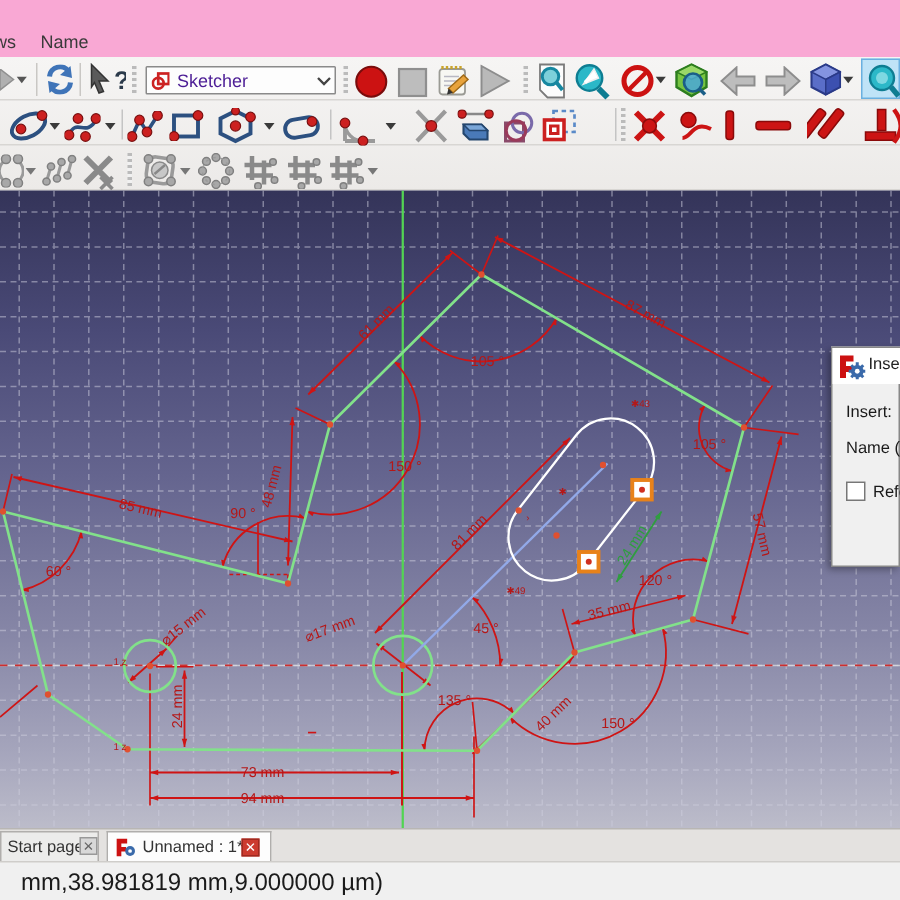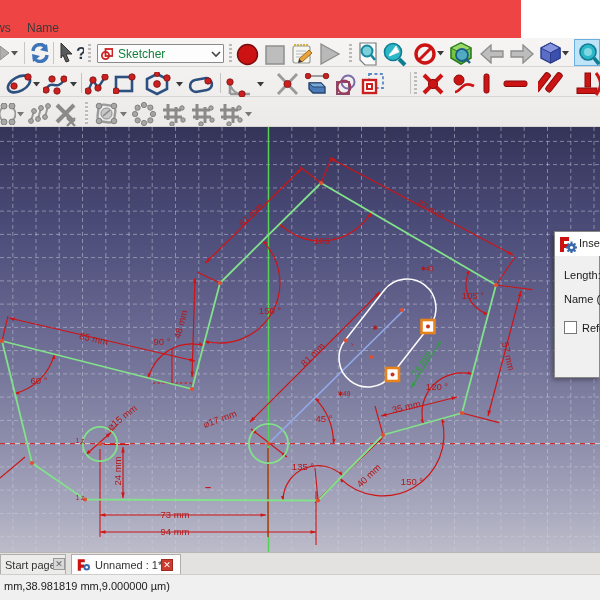--- a/index.html
+++ b/index.html
@@ -1,27 +1,27 @@
 <!DOCTYPE html>
 <html><head><meta charset="utf-8"><style>
 *{margin:0;padding:0;box-sizing:border-box}
 html,body{width:600px;height:600px;overflow:hidden;font-family:"Liberation Sans",sans-serif;background:#fff}
-#menubar{position:absolute;left:0;top:0;width:521px;height:38px;background:#ef4444}
+#menubar{position:absolute;left:0;top:0;width:600px;height:38px;background:#f9a8d4}
 #menubar span{position:absolute;top:21px;font-size:12px;color:#3a3a3a}
 #toolbars{position:absolute;left:0;top:38px;width:600px;height:89px;background:linear-gradient(#f6f5f4,#eceae8)}
 .trow{position:absolute;left:0;width:600px;border-bottom:1px solid #d8d6d3}
 #viewport{position:absolute;left:0;top:127px;width:600px;height:425px;background:linear-gradient(#343459 0%,#4a4a77 22%,#65658f 45%,#8787a7 70%,#a5a5bc 88%,#bcbcca 100%)}
 #dialog{position:absolute;left:554px;top:231px;width:46px;height:147px;background:#f0f0f0;border:1px solid #888;box-shadow:-2px 2px 5px rgba(0,0,0,0.35)}
 #dlgtitle{position:absolute;left:0;top:0;width:45px;height:24px;background:#fff;overflow:hidden}
 #dlgtitle .t{position:absolute;left:24px;top:5px;font-size:11px;color:#222;white-space:nowrap}
 .dlab{position:absolute;font-size:11px;color:#1a1a1a;white-space:nowrap}
 #tabbar{position:absolute;left:0;top:552px;width:600px;height:22px;background:#e4e2e0;border-top:1px solid #b8b6b4}
 .tab{position:absolute;top:1px;height:21px;font-size:11px;color:#333}
 #statusbar{position:absolute;left:0;top:574px;width:600px;height:26px;background:#f0f0f0;border-top:1px solid #cfcdca}
-#statusbar .s{position:absolute;left:4px;top:5px;font-size:11px;color:#1a1a1a;white-space:nowrap}
+#statusbar .s{position:absolute;left:14px;top:5px;font-size:16px;color:#1a1a1a;white-space:nowrap}
 .xbox{position:absolute;width:12px;height:12px;border:1px solid #999;background:#d8d8d8;color:#666;font-size:9px;line-height:10px;text-align:center}
 </style></head><body>
 <div id="menubar">
     <span style="left:-4px">ws</span>
     <span style="left:27px">Name</span>
   </div>
 <div id="toolbars">
 <div class="trow" style="top:0;height:29px"></div>
 <div class="trow" style="top:29px;height:30px"></div>
 <div class="trow" style="top:59px;height:30px"></div>
@@ -41,21 +41,21 @@
     </svg>
     <svg style="position:absolute;left:58px;top:42px" width="26" height="22" viewBox="0 0 26 22">
       <polygon points="3,1 14,12 8,12 11,19 8,20 5,13 3,16" fill="#5a5a5a" stroke="#333"></polygon>
       <text x="18" y="17" font-family="Liberation Sans" font-size="17" font-weight="bold" fill="#2b3a4a">?</text>
     </svg>
     <div style="position:absolute;left:97px;top:44px;width:127px;height:19px;background:#fdfdfd;border:1px solid #8a8a8a;border-radius:1px"></div>
     <svg style="position:absolute;left:101px;top:48px" width="12" height="12" viewBox="0 0 12 12">
       <circle cx="4.5" cy="7.5" r="3.6" fill="none" stroke="#cc2222" stroke-width="1.8"></circle>
       <rect x="4.5" y="1" width="7" height="7" fill="none" stroke="#cc2222" stroke-width="1.8"></rect>
     </svg>
-    <div style="position:absolute;left:118px;top:47px;font:12px 'Liberation Sans',sans-serif;color:#15803d">Sketcher</div>
+    <div style="position:absolute;left:118px;top:47px;font:12px 'Liberation Sans',sans-serif;color:#4c1d95">Sketcher</div>
     <svg style="position:absolute;left:211px;top:51px" width="10" height="7" viewBox="0 0 10 7">
       <path d="M1,1 L5,5 L9,1" stroke="#444" stroke-width="1.6" fill="none"></path>
     </svg>
     <div style="position:absolute;left:229px;top:44px;width:3px;height:19px;background:repeating-linear-gradient(#bbb 0 2px,#f1f1f1 2px 4px)"></div>
     <div style="position:absolute;left:24px;top:42px;width:1px;height:22px;background:#c9c7c4"></div>
     <div style="position:absolute;left:53px;top:42px;width:1px;height:22px;background:#c9c7c4"></div>
     <div style="position:absolute;left:88px;top:44px;width:3px;height:19px;background:repeating-linear-gradient(#bbb 0 2px,#f1f1f1 2px 4px)"></div>
     <svg style="position:absolute;left:236px;top:43px" width="23" height="23" viewBox="0 0 23 23">
       <circle cx="11.5" cy="11.5" r="10" fill="#cc1212" stroke="#7a0c0c" stroke-width="1.4"></circle>
     </svg>
@@ -466,21 +466,21 @@
             <line x1="12.5" y1="5.5" x2="12.5" y2="17"></line>
             <line x1="6.8" y1="11.5" x2="18" y2="11.5"></line>
             <line x1="8.5" y1="7.5" x2="16.5" y2="15.5"></line>
             <line x1="16.5" y1="7.5" x2="8.5" y2="15.5"></line>
           </g>
       <circle cx="12.5" cy="11.5" r="1.6" fill="#fff"></circle>
         </g>
     </svg>
     <span class="t">Insert length</span>
   </div>
-  <div class="dlab" style="left:9px;top:37px">Length:</div>
+  <div class="dlab" style="left:9px;top:37px">Insert:</div>
   <div class="dlab" style="left:9px;top:61px">Name (optional)</div>
   <div style="position:absolute;left:9px;top:89px;width:13px;height:13px;background:#fff;border:1px solid #777"></div>
   <div class="dlab" style="left:27px;top:90px">Reference</div>
 </div>
 <div id="tabbar">
   <div class="tab" style="left:0;width:66px;background:#ececeb;border:1px solid #b0aeac;border-bottom:none;overflow:hidden">
     <span style="position:absolute;left:4px;top:4px">Start page</span>
   </div>
   <span class="xbox" style="left:53px;top:5px">✕</span>
   <div class="tab" style="left:71px;width:110px;background:#fdfdfd;border:1px solid #b0aeac;border-bottom:none">

